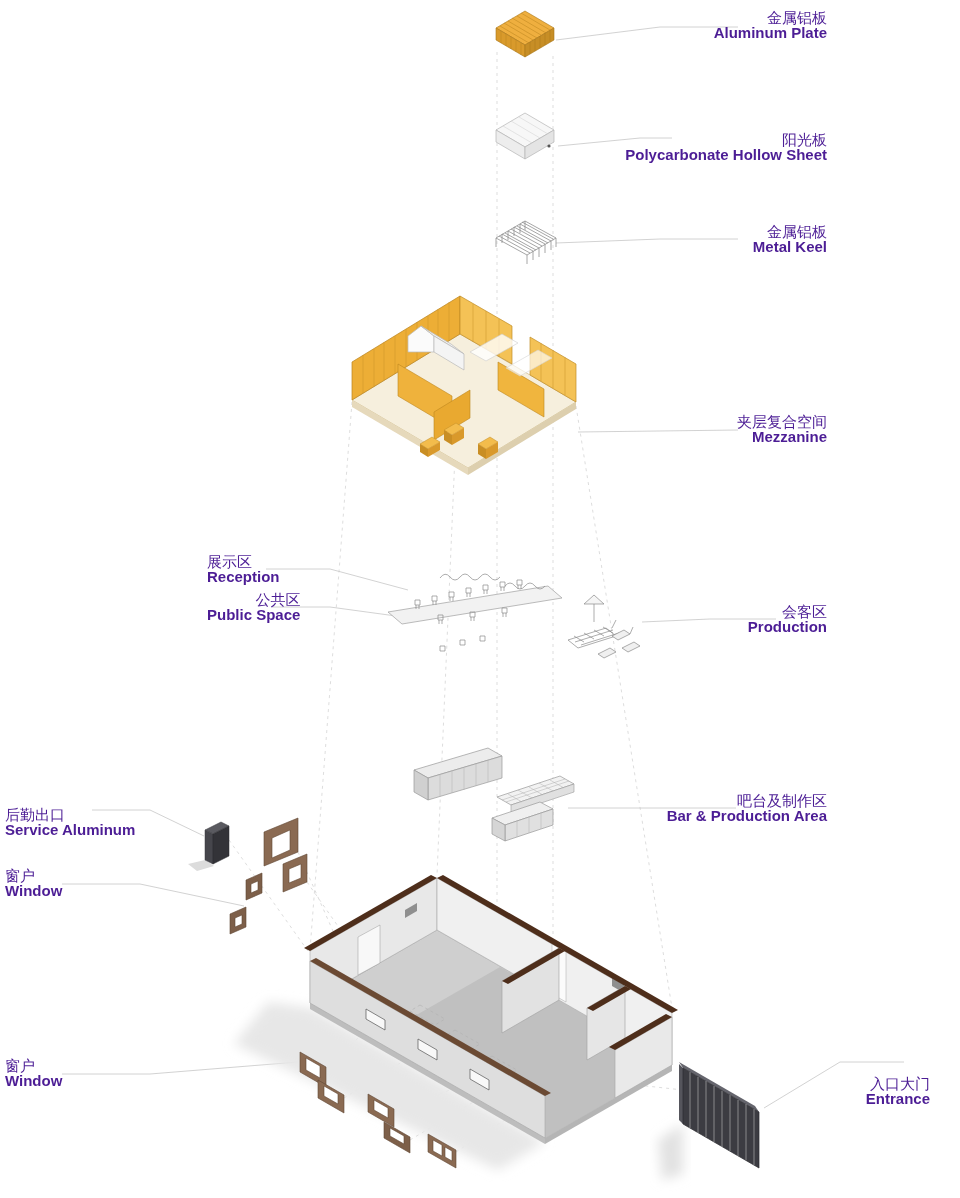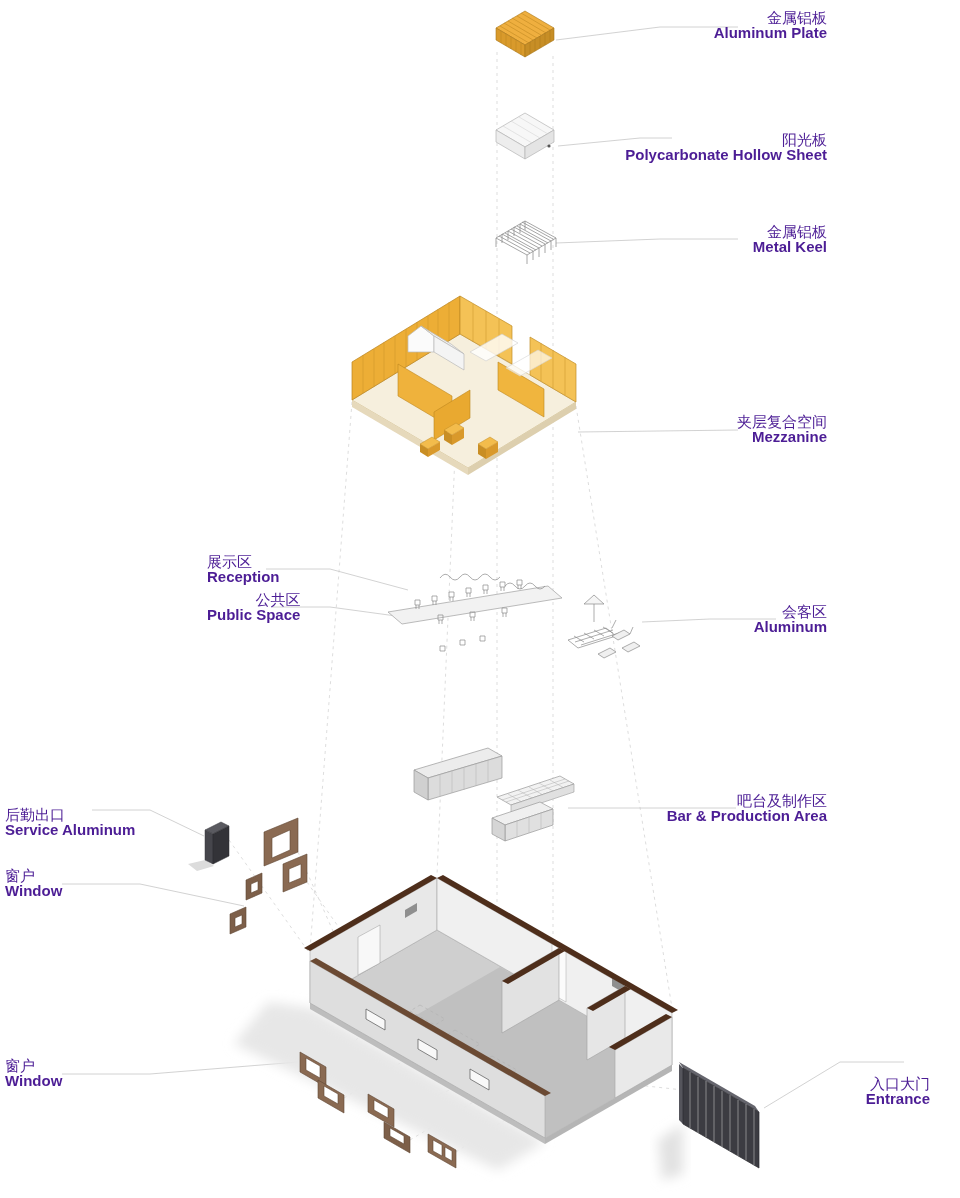--- a/index.html
+++ b/index.html
@@ -266,21 +266,21 @@
   <div class="en">Reception</div>
 </div>
 
 <div class="label" style="top:592px;left:207px;text-align:right;">
   <div class="zh">公共区</div>
   <div class="en">Public Space</div>
 </div>
 
 <div class="label right" style="top:604px;right:133px;">
   <div class="zh">会客区</div>
-  <div class="en">Aluminum</div>
+  <div class="en">Production</div>
 </div>
 
 <div class="label" style="top:795px;left:5px;margin-top:12px;">
   <div class="zh">后勤出口</div>
   <div class="en">Service Aluminum</div>
 </div>
 
 <div class="label right" style="top:793px;right:133px;margin-left:23px;">
   <div class="zh">吧台及制作区</div>
   <div class="en">Bar &amp; Production Area</div>

